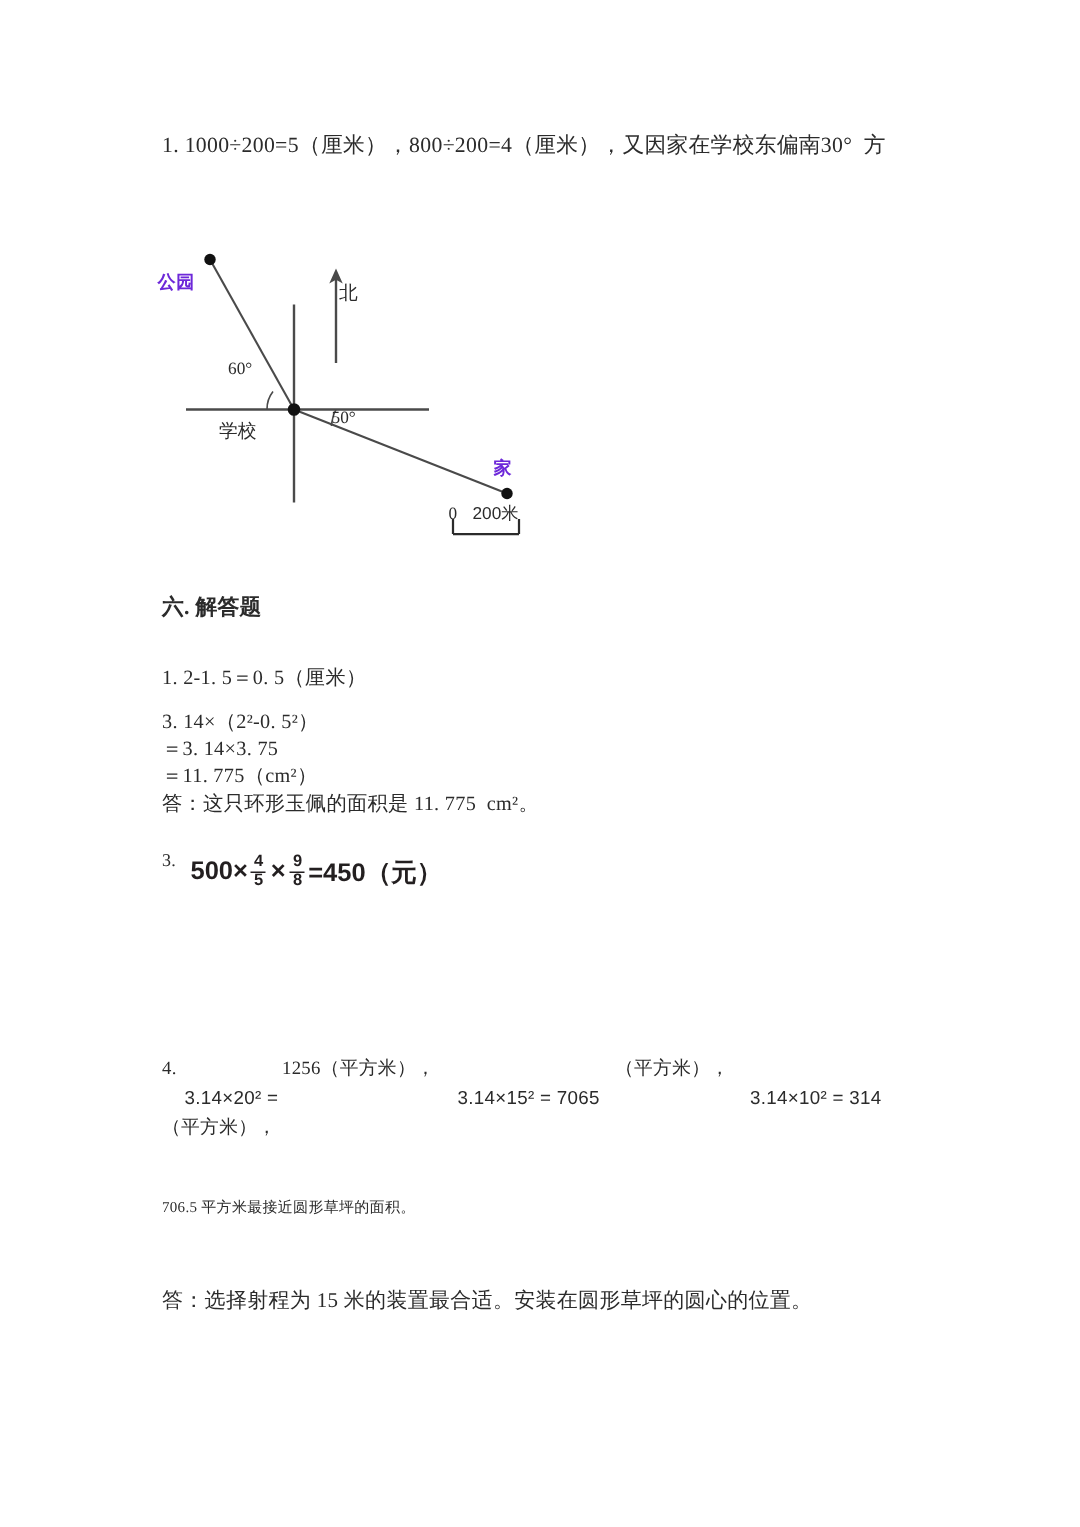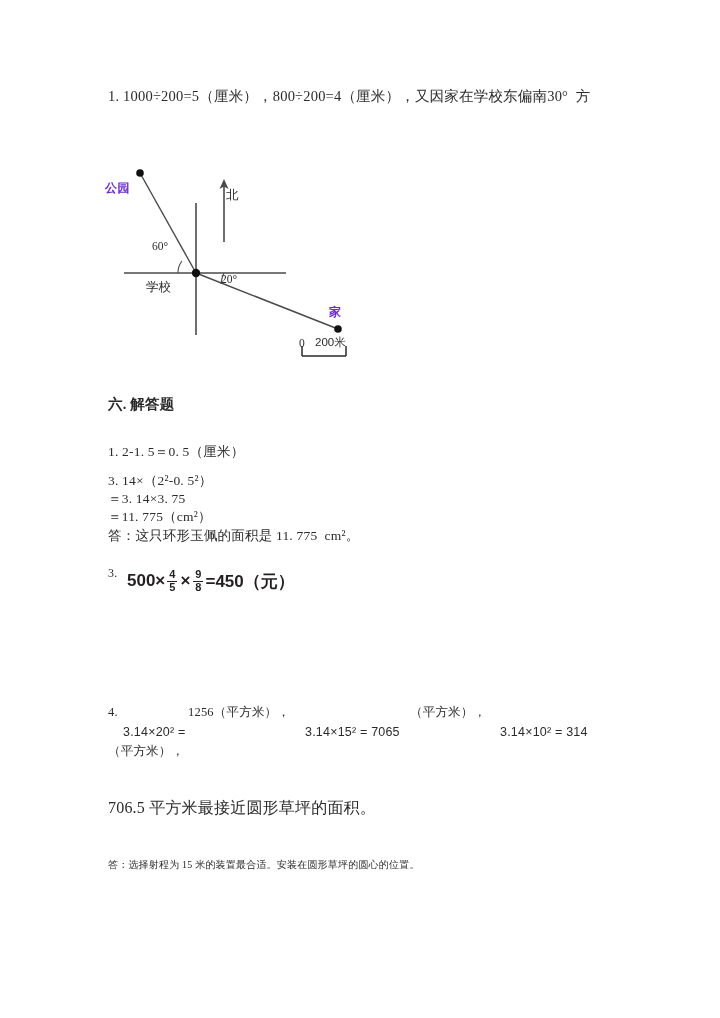--- a/index.html
+++ b/index.html
@@ -91,22 +91,22 @@
 
   
   #q4-index      { left: 108px; top: 705px; font-size: 12.5px; }
   #q4-val-1256   { left: 188px; top: 704px; font-size: 12.5px; }
   #q4-unit-2     { left: 410px; top: 704px; font-size: 12.5px; }
   #q4-expr-1     { left: 123px; top: 725px; font-size: 12.5px; font-family: "Liberation Sans","DejaVu Sans",sans-serif; }
   #q4-expr-2     { left: 305px; top: 725px; font-size: 12.5px; font-family: "Liberation Sans","DejaVu Sans",sans-serif; }
   #q4-expr-3     { left: 500px; top: 725px; font-size: 12.5px; font-family: "Liberation Sans","DejaVu Sans",sans-serif; }
   #q4-unit-3     { left: 108px; top: 743px; font-size: 12.5px; }
 
-  #closest-line  { left: 108px; top: 798px; font-size: 16px; }
-  #final-answer  { left: 108px; top: 858px; font-size: 10px; text-align: right; }
+  #closest-line  { left: 108px; top: 798px; font-size: 10px; }
+  #final-answer  { left: 108px; top: 858px; font-size: 14px; text-align: right; }
 
   
   #diagram {
     position: absolute;
     left: 100px;
     top: 160px;
     width: 290px;
     height: 215px;
   }
   #diagram svg { display: block; }
@@ -171,21 +171,21 @@
       <path d="M 124 19 L 119.5 29 L 124 26.5 L 128.5 29 Z" fill="#4a4a4a"></path>
 
       <path d="M 202 186 L 202 196 M 202 196 L 246 196 M 246 196 L 246 186" fill="none" stroke="#2b2b2b" stroke-width="1.5"></path>
     </svg>
 
     <div class="map-label-red" id="label-park">公园</div>
     <div class="map-label-red" id="label-home">家</div>
     <div class="map-label-blk" id="label-school">学校</div>
     <div class="map-label-blk" id="label-north">北</div>
     <div class="map-label-ser" id="label-a60">60°</div>
-    <div class="map-label-ser" id="label-a30">20°</div>
+    <div class="map-label-ser" id="label-a30">50°</div>
     <div class="map-label-ser" id="label-zero">0</div>
     <div class="map-label-blk" id="label-200m">200米</div>
   </div>
 
   <div class="txt serif" id="section-heading">六. 解答题</div>
 
   <div class="txt serif" id="sol-1">1. 2-1. 5＝0. 5（厘米）</div>
   <div class="txt serif" id="sol-2a">3. 14×（2²-0. 5²）</div>
   <div class="txt serif" id="sol-2b">＝3. 14×3. 75</div>
   <div class="txt serif" id="sol-2c">＝11. 775（cm²）</div>

